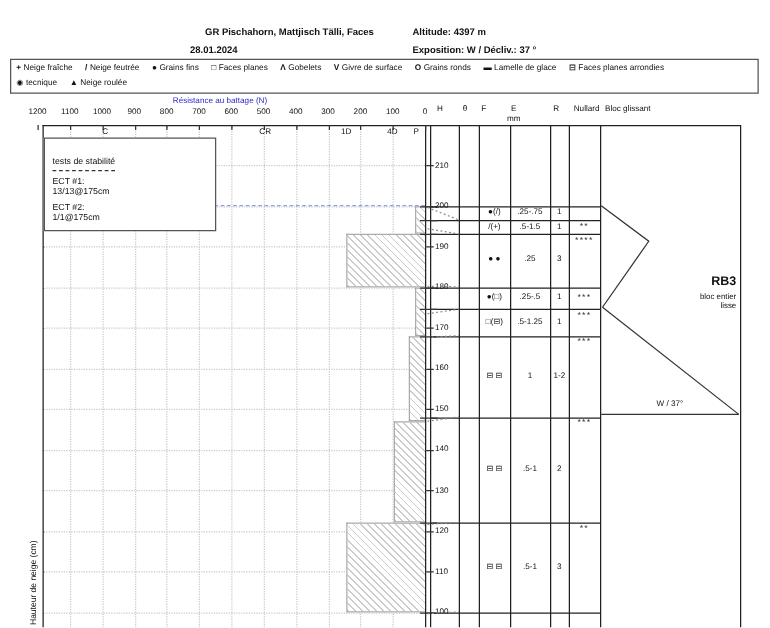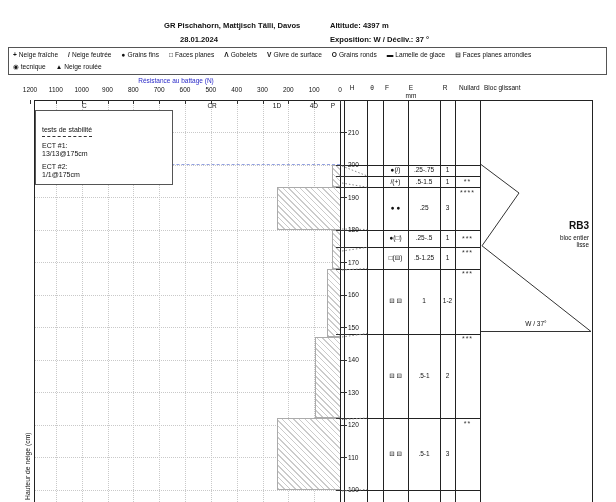--- a/index.html
+++ b/index.html
@@ -34,23 +34,23 @@
   #overlay{position:absolute;left:0;top:0;z-index:7;pointer-events:none}
   #ylabel{position:absolute;left:24px;top:500px;width:110px;font-size:6.8px;
     transform:rotate(-90deg);transform-origin:0 0;z-index:5}
   .rbtxt{position:absolute;left:480px;width:109px;text-align:right;z-index:5;white-space:nowrap}
 </style>
 </head>
 <body>
 
 <div id="stage">
 
-  <div class="lbl b" style="left:164px;top:22px;font-size:7.6px">GR Pischahorn, Mattjisch Tälli, Davos</div>
+  <div class="lbl b" style="left:164px;top:22px;font-size:7.6px">GR Pischahorn, Mattjisch Tälli, Faces</div>
   <div class="lbl b" style="left:330px;top:22px;font-size:7.6px">Altitude: 4397 m</div>
-  <div class="lbl b" style="left:180px;top:36px;font-size:7.6px">28.01.2024</div>
+  <div class="lbl b" style="left:152px;top:36px;font-size:7.6px">28.01.2024</div>
   <div class="lbl b" style="left:330px;top:36px;font-size:7.6px">Exposition: W / Décliv.: 37 °</div>
 
   <div id="legendbox">
       <div class="legrow">
         <div class="legitem">
           <div class="legsym">+</div>
           <div>Neige fraîche</div>
         </div>
         <div class="legitem">
           <div class="legsym">/</div>

